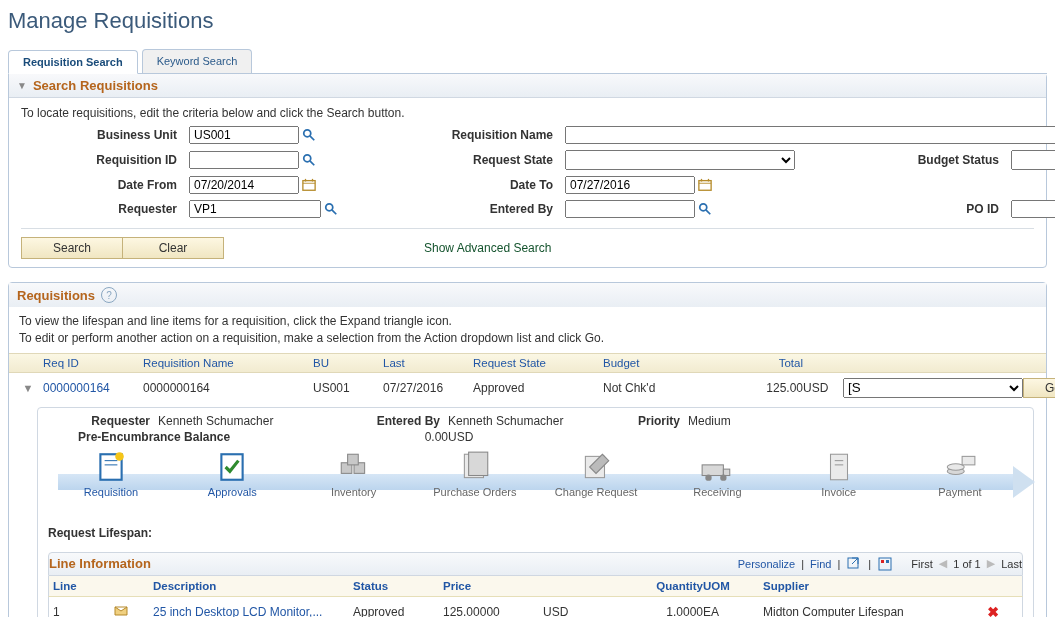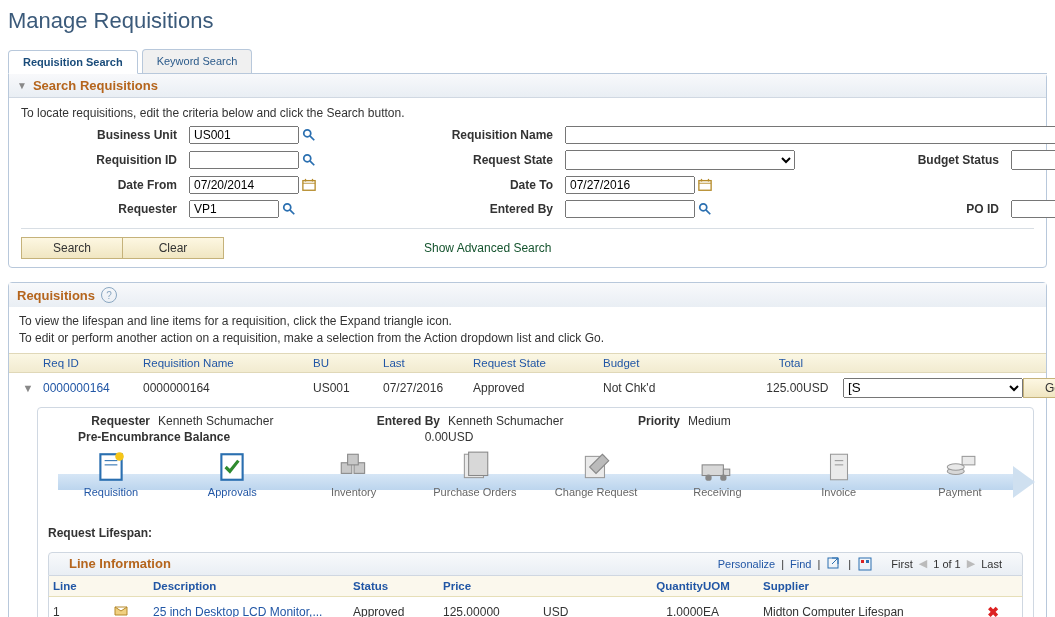--- a/index.html
+++ b/index.html
@@ -179,21 +179,21 @@
   .ls-icon {
     width:34px;height:34px;margin:0 auto 2px;
     display:flex;align-items:center;justify-content:center;
   }
   .ls-label { font-size:11px; color:#666; }
   .ls-item.active .ls-label { color:#2156a5; }
   .line-hdr {
     display:flex; justify-content:space-between; align-items:center;
     background: linear-gradient(#f8f9fb,#e9eef4);
     border:1px solid #cfd7e1;
-    padding:3px 20px;
+    padding:3px 0;
     border-radius:4px 4px 0 0;
     margin-top:12px;
   }
   .line-hdr-left {color:#b5651d;font-weight:bold;font-size:13px;}
   .line-hdr-right { font-size:11px; display:flex; align-items:center; gap:6px; color:#333;}
   .line-hdr-right a{ color:#2156a5; cursor:pointer;}
   .line-table-h {
     display:grid;
     grid-template-columns:60px 40px 200px 90px 100px 50px 110px 60px 190px 80px;
     font-weight:bold;color:#2156a5;
@@ -289,21 +289,21 @@
               <line x1="4" y1="1" x2="4" y2="4" stroke="#b58b2a" stroke-width="1.5"></line>
               <line x1="12" y1="1" x2="12" y2="4" stroke="#b58b2a" stroke-width="1.5"></line>
             </svg>
           </span>
       </div>
       <div></div>
         <div></div>
 
       <label>Requester</label>
       <div class="field-wrap">
-        <input type="text" style="width: 90px;" value="VP1">
+        <input type="text" style="width: 132px;" value="VP1">
         <span class="look-icon">
             <svg viewBox="0 0 16 16">
               <circle cx="6" cy="6" r="4" fill="none" stroke="#2a6fb0" stroke-width="2"></circle>
               <line x1="9" y1="9" x2="14" y2="14" stroke="#2a6fb0" stroke-width="2"></line>
             </svg>
           </span>
       </div>
       <label>Entered By</label>
       <div class="field-wrap">
         <input type="text" style="width: 130px;" value="">

